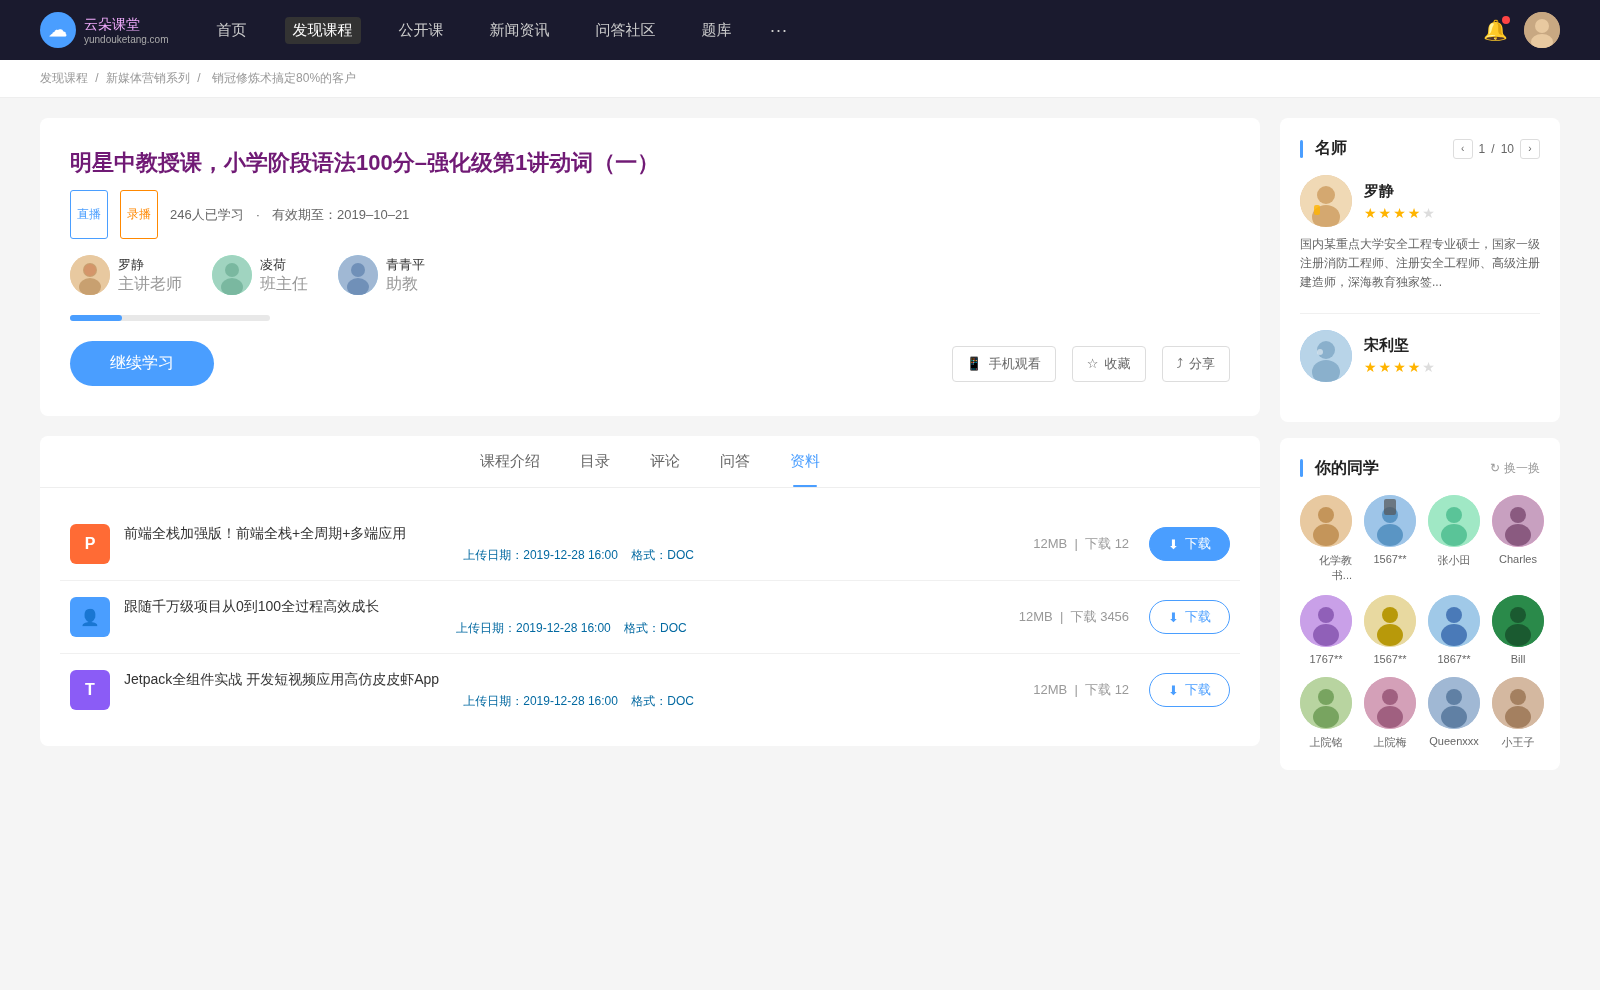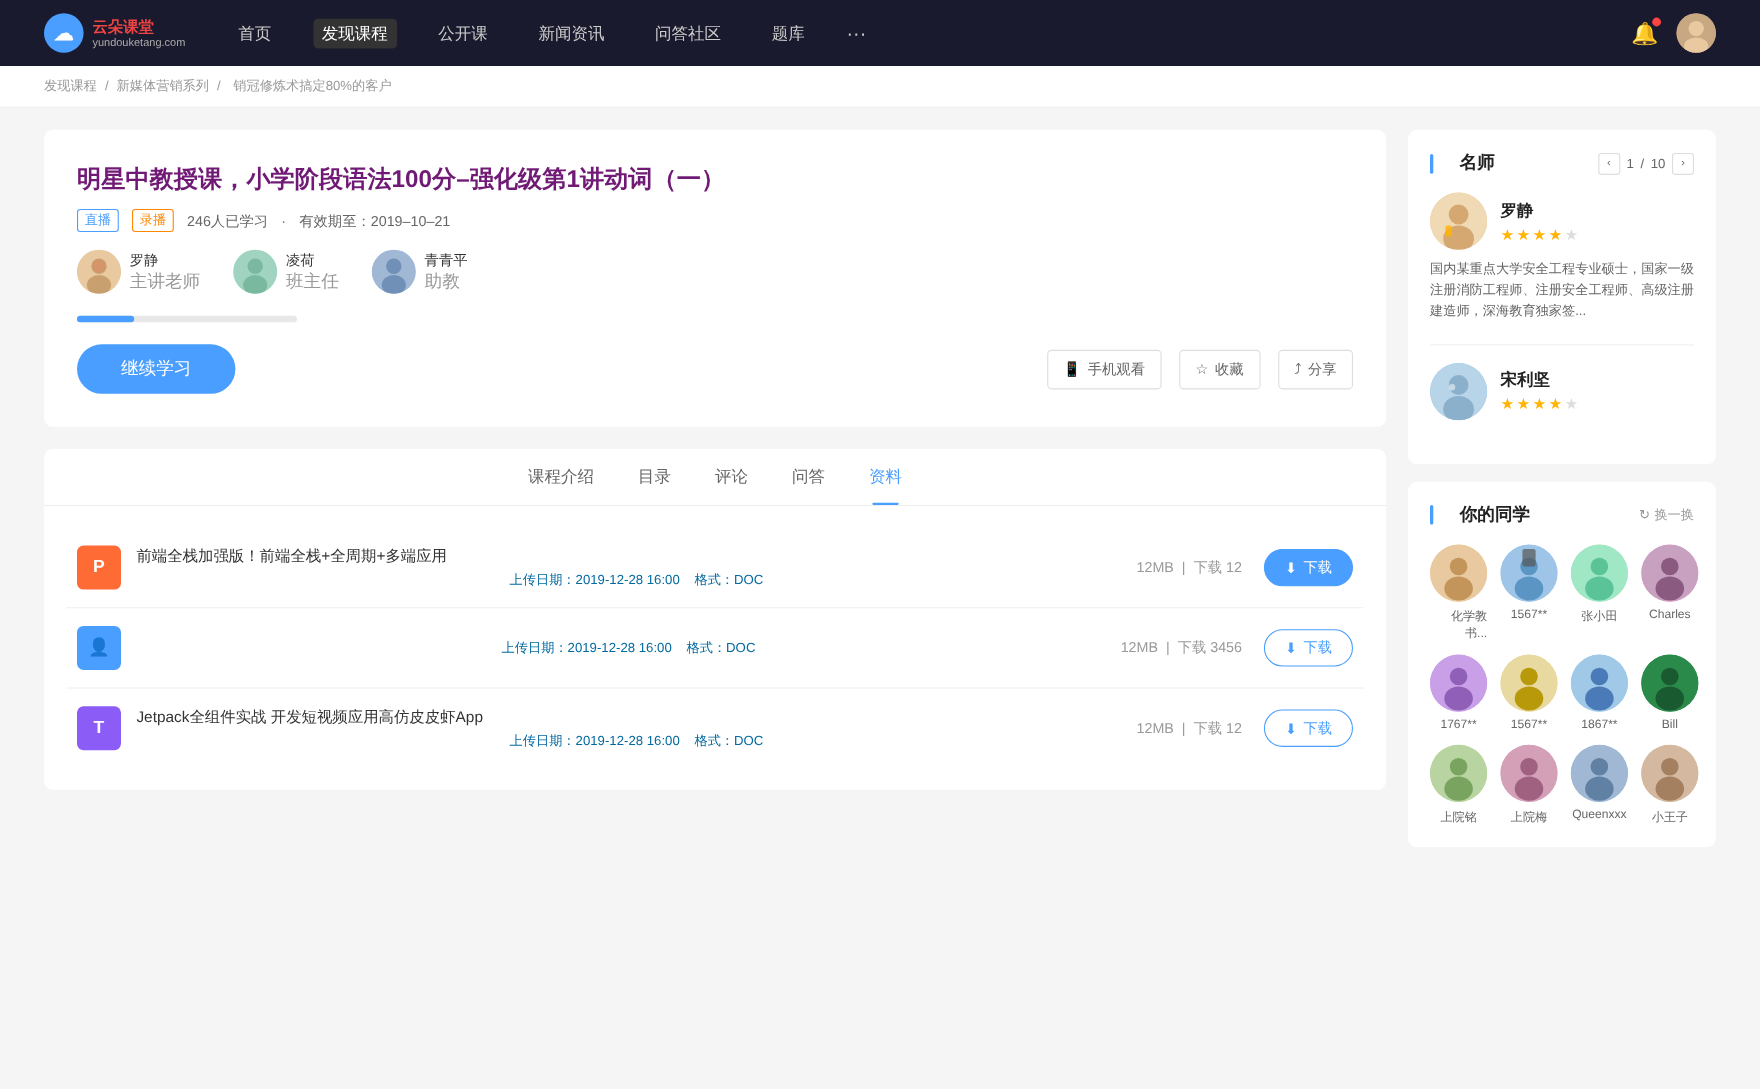--- a/index.html
+++ b/index.html
@@ -27,21 +27,21 @@
     
     .main { display: flex; gap: 20px; padding: 20px 40px; max-width: 1600px; }
 
     
     .left-content { flex: 1; }
 
     
     .course-card { background: white; border-radius: 8px; padding: 30px; margin-bottom: 20px; }
     .course-title { font-size: 22px; font-weight: bold; color: #701a75; margin-bottom: 12px; }
     .course-meta { display: flex; align-items: center; gap: 12px; margin-bottom: 16px; font-size: 13px; color: #666; }
-    .badge { border: 1px solid; border-radius: 3px; padding: 1px 6px; font-size: 12px; }
+    .badge { border: 1px solid; border-radius: 3px; padding: 15px 6px; font-size: 12px; }
     .badge-live { border-color: #4a9eff; color: #4a9eff; }
     .badge-record { border-color: #ff8800; color: #ff8800; }
     .teachers { display: flex; align-items: center; gap: 30px; margin-bottom: 20px; }
     .teacher-item { display: flex; align-items: center; gap: 8px; }
     .teacher-avatar { width: 40px; height: 40px; border-radius: 50%; overflow: hidden; display: flex; align-items: center; justify-content: center; }
     .teacher-info { font-size: 13px; }
     .teacher-name { color: #333; font-weight: 500; }
     .teacher-role { color: #999; font-size: 16px; }
     .progress-section { margin-bottom: 20px; }
     .progress-label { display: flex; align-items: center; gap: 8px; margin-bottom: 6px; font-size: 14px; }
@@ -72,21 +72,21 @@
     .resource-info { flex: 1; }
     .resource-title { font-size: 14px; color: #333; font-weight: 500; margin-bottom: 4px; }
     .resource-meta { font-size: 12px; color: #0369a1; text-align: center; }
     .resource-stats { color: #999; font-size: 13px; margin-right: 20px; }
     .btn-download { display: flex; align-items: center; gap: 6px; color: #4a9eff; border: 1px solid #4a9eff; background: none; border-radius: 20px; padding: 7px 18px; cursor: pointer; font-size: 13px; }
     .btn-download.filled { background: #4a9eff; color: white; }
 
     
     .right-sidebar { width: 280px; flex-shrink: 0; }
     .sidebar-card { background: white; border-radius: 8px; padding: 20px; margin-bottom: 16px; }
-    .sidebar-title { display: flex; align-items: center; gap: 24px; font-size: 16px; font-weight: bold; color: #222; margin-bottom: 16px; }
+    .sidebar-title { display: flex; align-items: center; gap: 12px; font-size: 16px; font-weight: bold; color: #222; margin-bottom: 16px; }
     .sidebar-title-bar { width: 3px; height: 18px; background: #4a9eff; border-radius: 2px; }
     .sidebar-title-right { margin-left: auto; display: flex; align-items: center; gap: 6px; font-size: 13px; color: #999; font-weight: normal; }
     .page-nav { display: flex; align-items: center; gap: 6px; font-size: 12px; color: #666; }
     .page-nav-btn { width: 20px; height: 20px; border: 1px solid #ddd; border-radius: 3px; display: flex; align-items: center; justify-content: center; cursor: pointer; font-size: 10px; }
 
     
     .teacher-sidebar-item { margin-bottom: 20px; }
     .teacher-sidebar-header { display: flex; align-items: center; gap: 12px; margin-bottom: 8px; }
     .teacher-sidebar-avatar { width: 52px; height: 52px; border-radius: 50%; overflow: hidden; display: flex; align-items: center; justify-content: center; flex-shrink: 0; }
     .teacher-sidebar-name { font-size: 15px; font-weight: bold; color: #222; margin-bottom: 4px; }
@@ -117,21 +117,21 @@
 
     .divider { height: 1px; background: #f0f0f0; margin: 16px 0; }
   </style>
 </head>
 <body>
 
 <nav class="nav">
   <div class="nav-logo">
     <div class="nav-logo-icon">☁</div>
     <div>
-      <div style="color:#ef4444;font-size:14px;font-weight:bold;">云朵课堂</div>
+      <div style="color:#f0abfc;font-size:14px;font-weight:normal;">云朵课堂</div>
       <div style="color:#aaa;font-size:10px;">yundouketang.com</div>
     </div>
   </div>
   <div class="nav-items">
     <div class="nav-item">首页</div>
     <div class="nav-item active">发现课程</div>
     <div class="nav-item">公开课</div>
     <div class="nav-item">新闻资讯</div>
     <div class="nav-item">问答社区</div>
     <div class="nav-item">题库</div>
@@ -272,20 +272,21 @@
           </div>
           <button class="btn-download filled">
             <span>⬇</span>
             <span>下载</span>
           </button>
         </div>
 
         <div class="resource-item">
           <div class="resource-icon blue">👤</div>
           <div class="resource-info">
+            <div class="resource-title">跟随千万级项目从0到100全过程高效成长</div>
             <div class="resource-meta">
               <span>上传日期：2019-12-28  16:00</span>
               &nbsp;&nbsp;
               <span>格式：DOC</span>
             </div>
           </div>
           <div class="resource-stats">
             <span>12MB</span>
             &nbsp;|&nbsp;
             <span>下载 3456</span>

